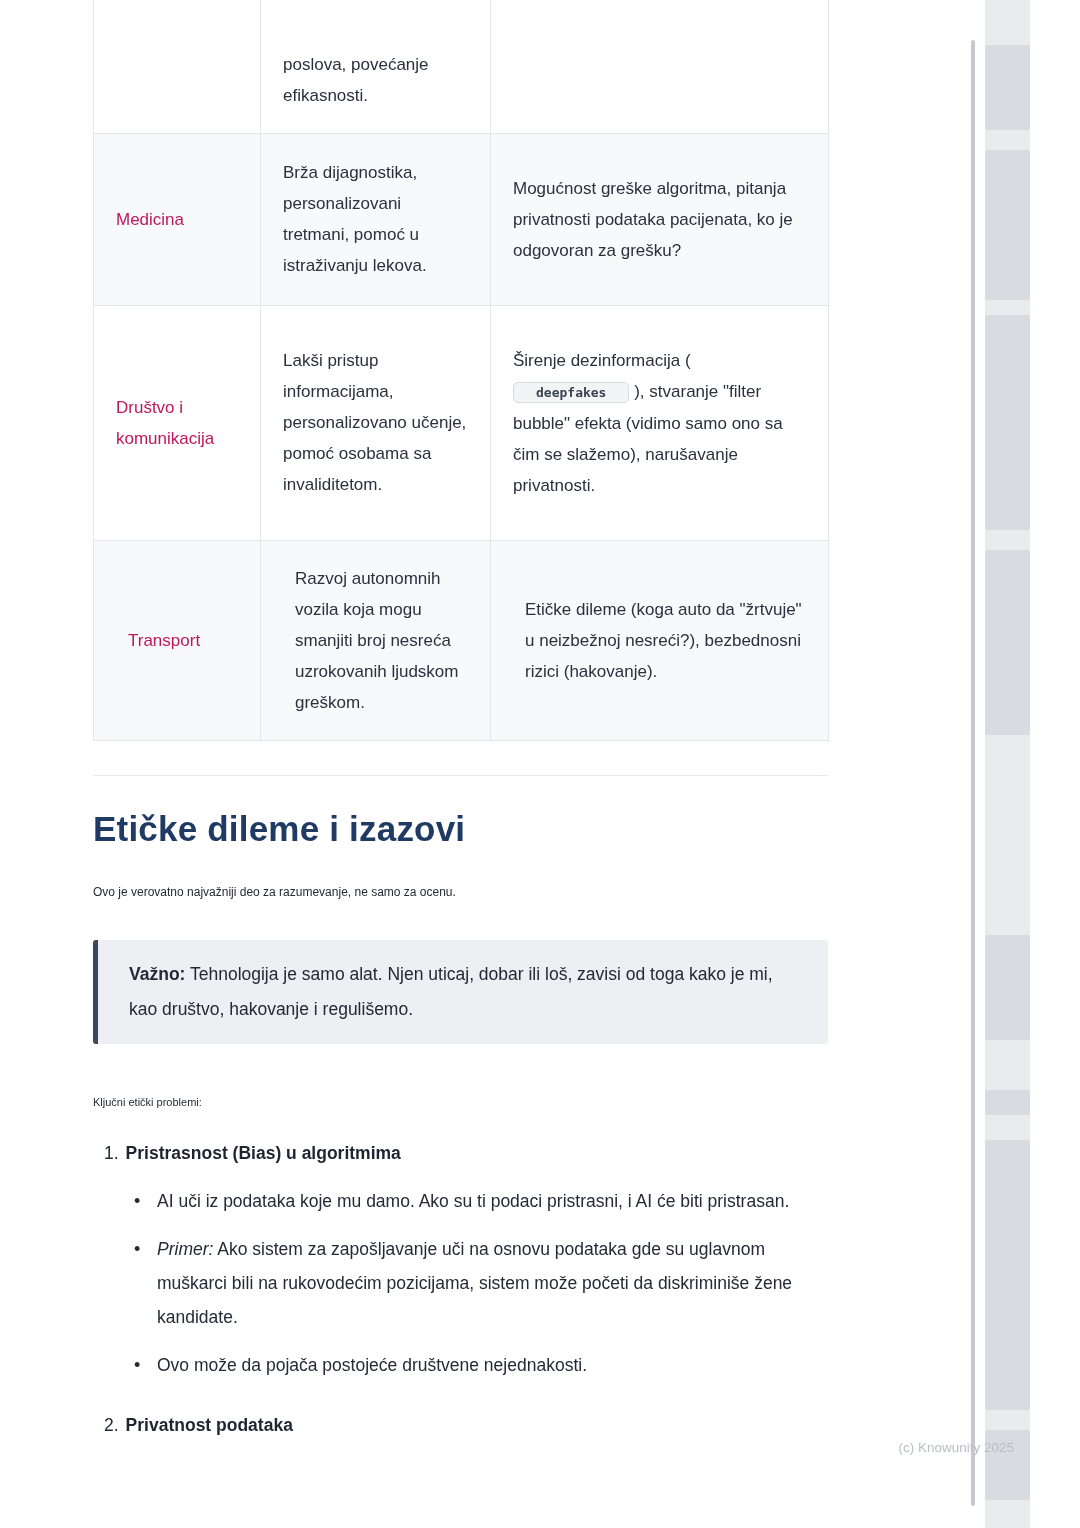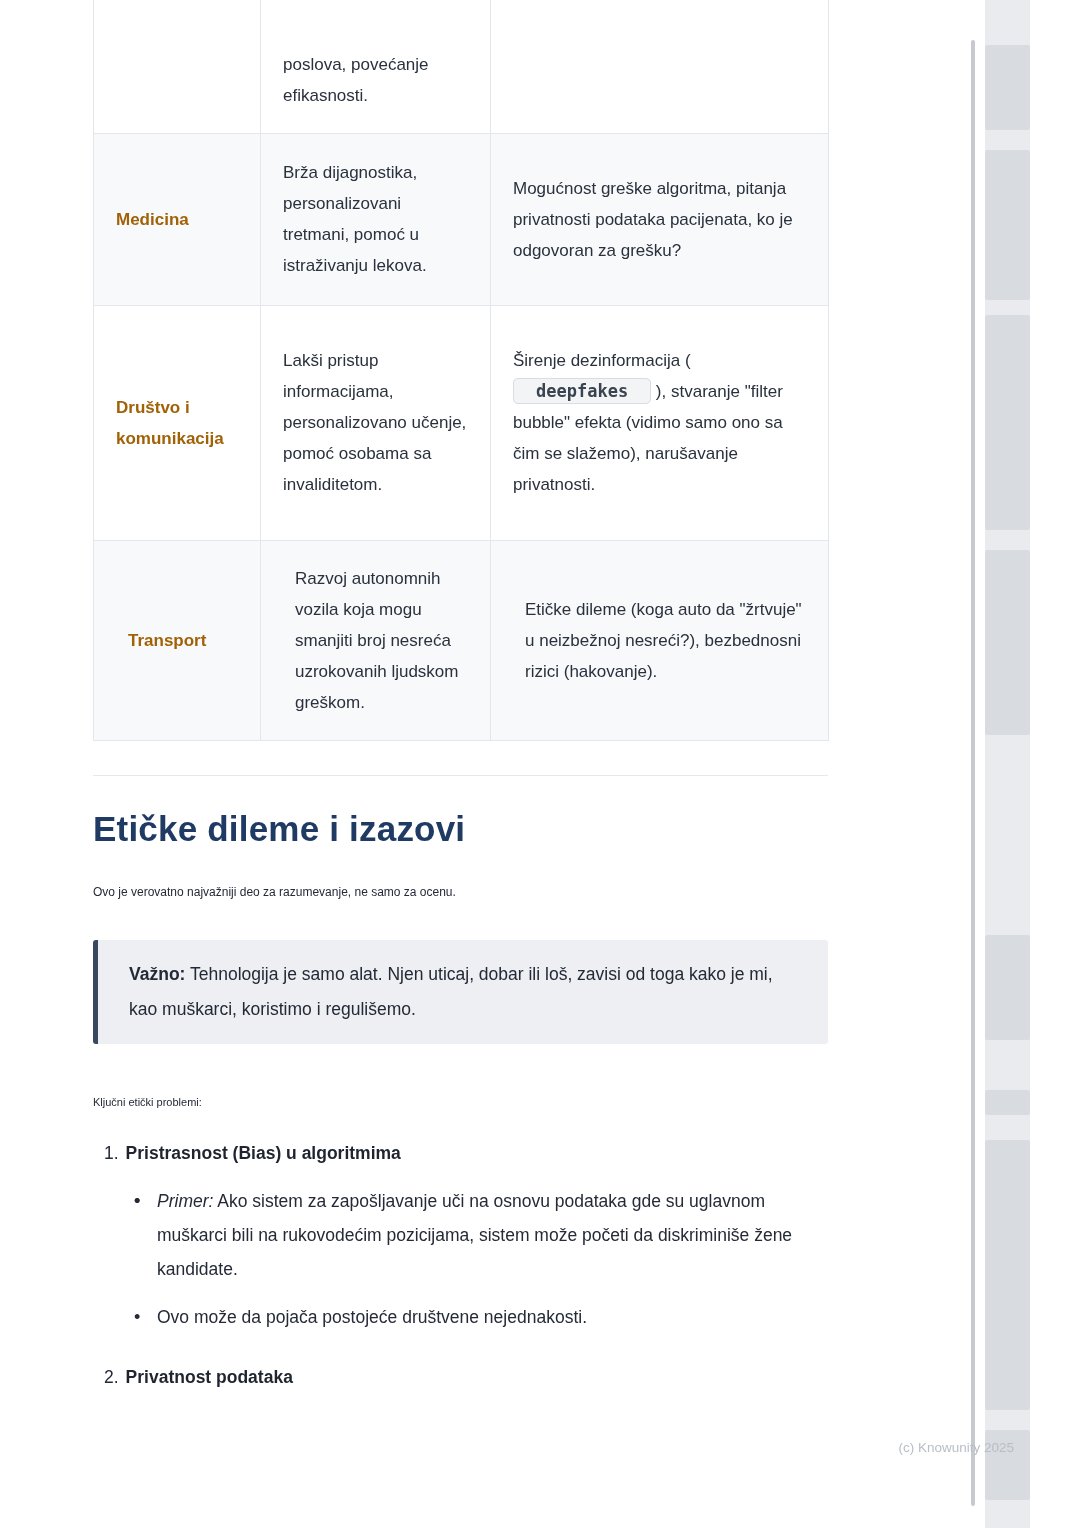--- a/index.html
+++ b/index.html
@@ -34,25 +34,25 @@
   table.cmp tr:nth-child(even) td { background:var(--stripe-bg,#f8f9fb); }
   table.cmp tr.cut-row td {
     border-top:none;
     vertical-align:bottom;
     height:133px;
     padding-bottom:22px;
   }
   table.cmp tr.r-med td { height:172px; }
   table.cmp tr.r-soc td { height:235px; }
   table.cmp tr.r-tra td { height:200px;padding-left:34px; }
-  td.topic { font-weight:bold; color:#a16207; }
+  td.topic { font-weight:normal; color:#be185d; }
 
   .code-chip {
     font-family:"DejaVu Sans Mono", monospace;
-    font-size:17px;
+    font-size:13px;
     font-weight:bold;
     color:#3a4350;
     background:#f2f4f6;
     border:1px solid #d9dde2;
     border-radius:5px;
     padding:2px 22px;
     white-space:nowrap;
   }
 
   
@@ -191,32 +191,33 @@
   </tbody>
     </table>
 
   <hr class="divider">
 
   <h2 class="section-heading">Etičke dileme i izazovi</h2>
 
   <p class="intro">Ovo je verovatno najvažniji deo za razumevanje, ne samo za ocenu.</p>
 
   <div class="callout">
-    <b>Važno:</b><span> Tehnologija je samo alat. Njen uticaj, dobar ili loš, zavisi od toga kako je mi, kao muškarci, koristimo i regulišemo.</span>
+    <b>Važno:</b><span> Tehnologija je samo alat. Njen uticaj, dobar ili loš, zavisi od toga kako je mi, kao društvo, hakovanje i regulišemo.</span>
   </div>
 
   <p class="list-intro">Ključni etički problemi:</p>
 
   <div class="oli">
     <span class="num">1.</span><strong>Pristrasnost (Bias) u algoritmima</strong>
   </div>
 
   <ul class="bullets">
     <li>
       <span class="marker">•</span>
+      <span>AI uči iz podataka koje mu damo. Ako su ti podaci pristrasni, i AI će biti pristrasan.</span>
     </li>
     <li>
       <span class="marker">•</span>
       <em>Primer:</em><span> Ako sistem za zapošljavanje uči na osnovu podataka gde su uglavnom muškarci bili na rukovodećim pozicijama, sistem može početi da diskriminiše žene kandidate.</span>
     </li>
     <li>
       <span class="marker">•</span>
       <span>Ovo može da pojača postojeće društvene nejednakosti.</span>
     </li>
   </ul>

